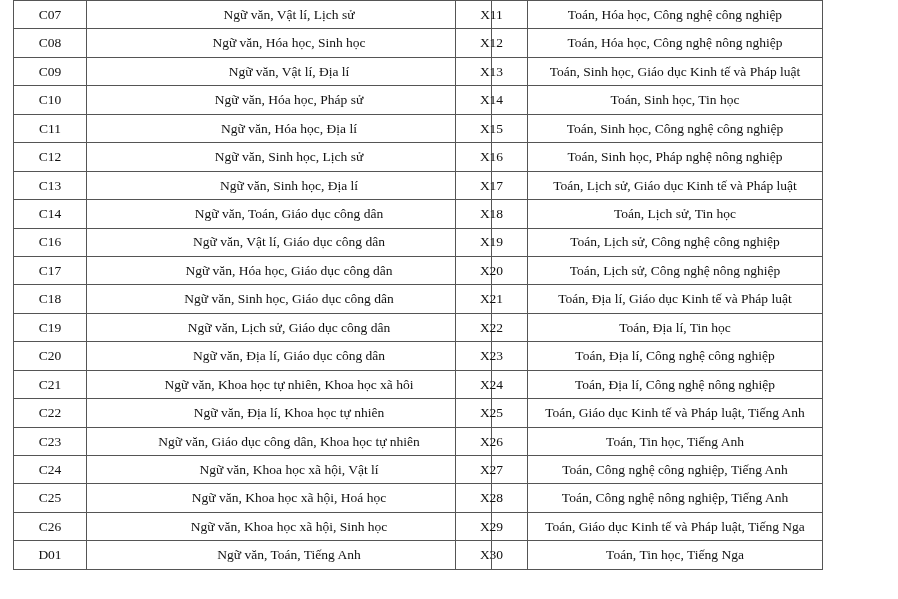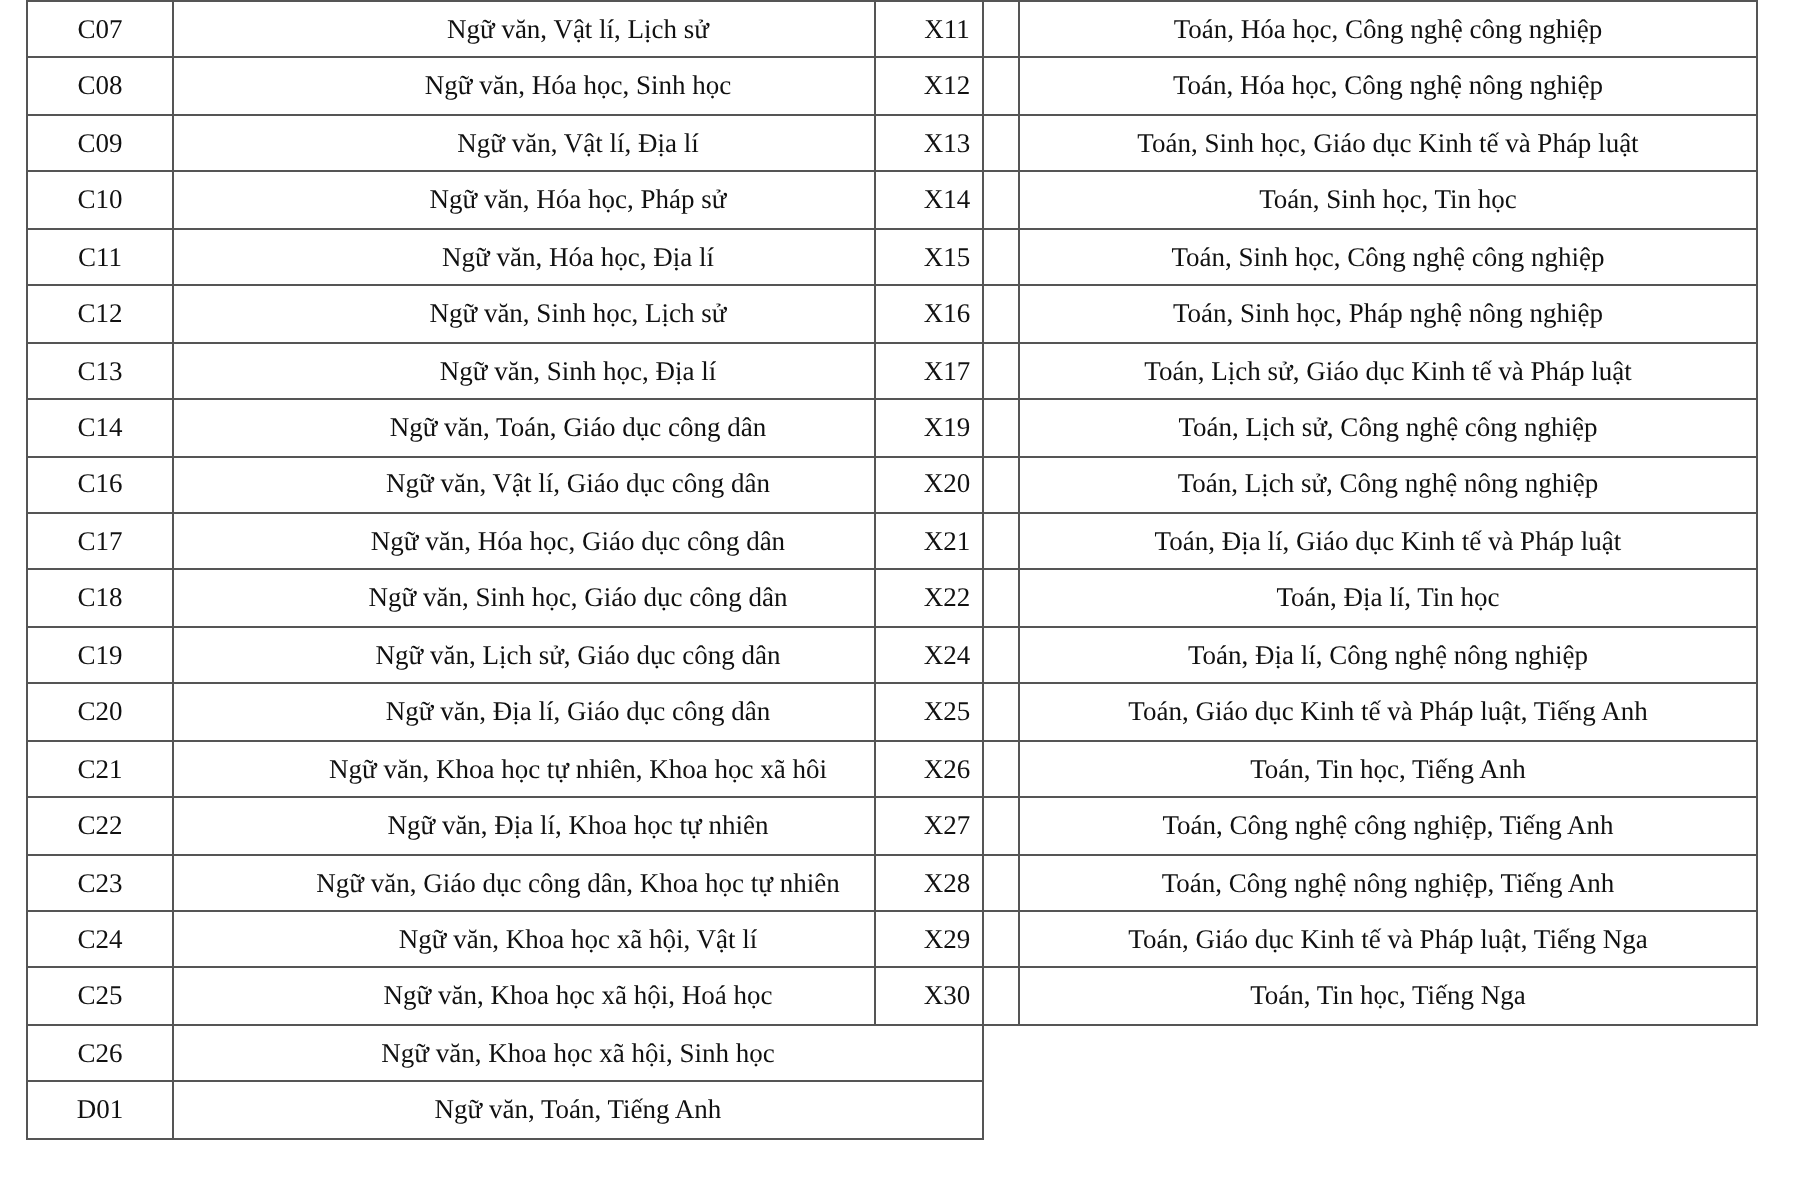--- a/index.html
+++ b/index.html
@@ -2,21 +2,21 @@
 <html><head>
   <meta charset="utf-8">
   <style>
     html, body { margin: 0; padding: 0; background: #ffffff; }
     body { width: 898px; height: 599px; overflow: hidden; position: relative;
            font-family: "Liberation Serif", "DejaVu Serif", serif; color: #111; }
     .tbl { position: absolute; top: 0; border-collapse: collapse; table-layout: fixed; }
     .tbl td { border: 1px solid #555; height: 27.45px; padding: 0; text-align: center;
               vertical-align: middle; font-size: 13.5px; line-height: 1; white-space: nowrap; }
     #left { left: 13px; width: 479px; }
-    #right { left: 437px; width: 442px; }
+    #right { left: 455px; width: 368px; }
     #left col.code { width: 73px; }
     #right col.code { width: 72px; }
   </style>
 </head>
 <body>
 
 <table id="left" class="tbl">
   <colgroup>
       <col class="code">
       <col>
@@ -133,34 +133,42 @@
       </tr>
       <tr>
         <td>X16</td>
         <td>Toán, Sinh học, Pháp nghệ nông nghiệp</td>
       </tr>
       <tr>
         <td>X17</td>
         <td>Toán, Lịch sử, Giáo dục Kinh tế và Pháp luật</td>
       </tr>
       <tr>
+        <td>X18</td>
+        <td>Toán, Lịch sử, Tin học</td>
+      </tr>
+      <tr>
         <td>X19</td>
         <td>Toán, Lịch sử, Công nghệ công nghiệp</td>
       </tr>
       <tr>
         <td>X20</td>
         <td>Toán, Lịch sử, Công nghệ nông nghiệp</td>
       </tr>
       <tr>
         <td>X21</td>
         <td>Toán, Địa lí, Giáo dục Kinh tế và Pháp luật</td>
       </tr>
       <tr>
         <td>X22</td>
         <td>Toán, Địa lí, Tin học</td>
+      </tr>
+      <tr>
+        <td>X23</td>
+        <td>Toán, Địa lí, Công nghệ công nghiệp</td>
       </tr>
       <tr>
         <td>X24</td>
         <td>Toán, Địa lí, Công nghệ nông nghiệp</td>
       </tr>
       <tr>
         <td>X25</td>
         <td>Toán, Giáo dục Kinh tế và Pháp luật, Tiếng Anh</td>
       </tr>
       <tr>

